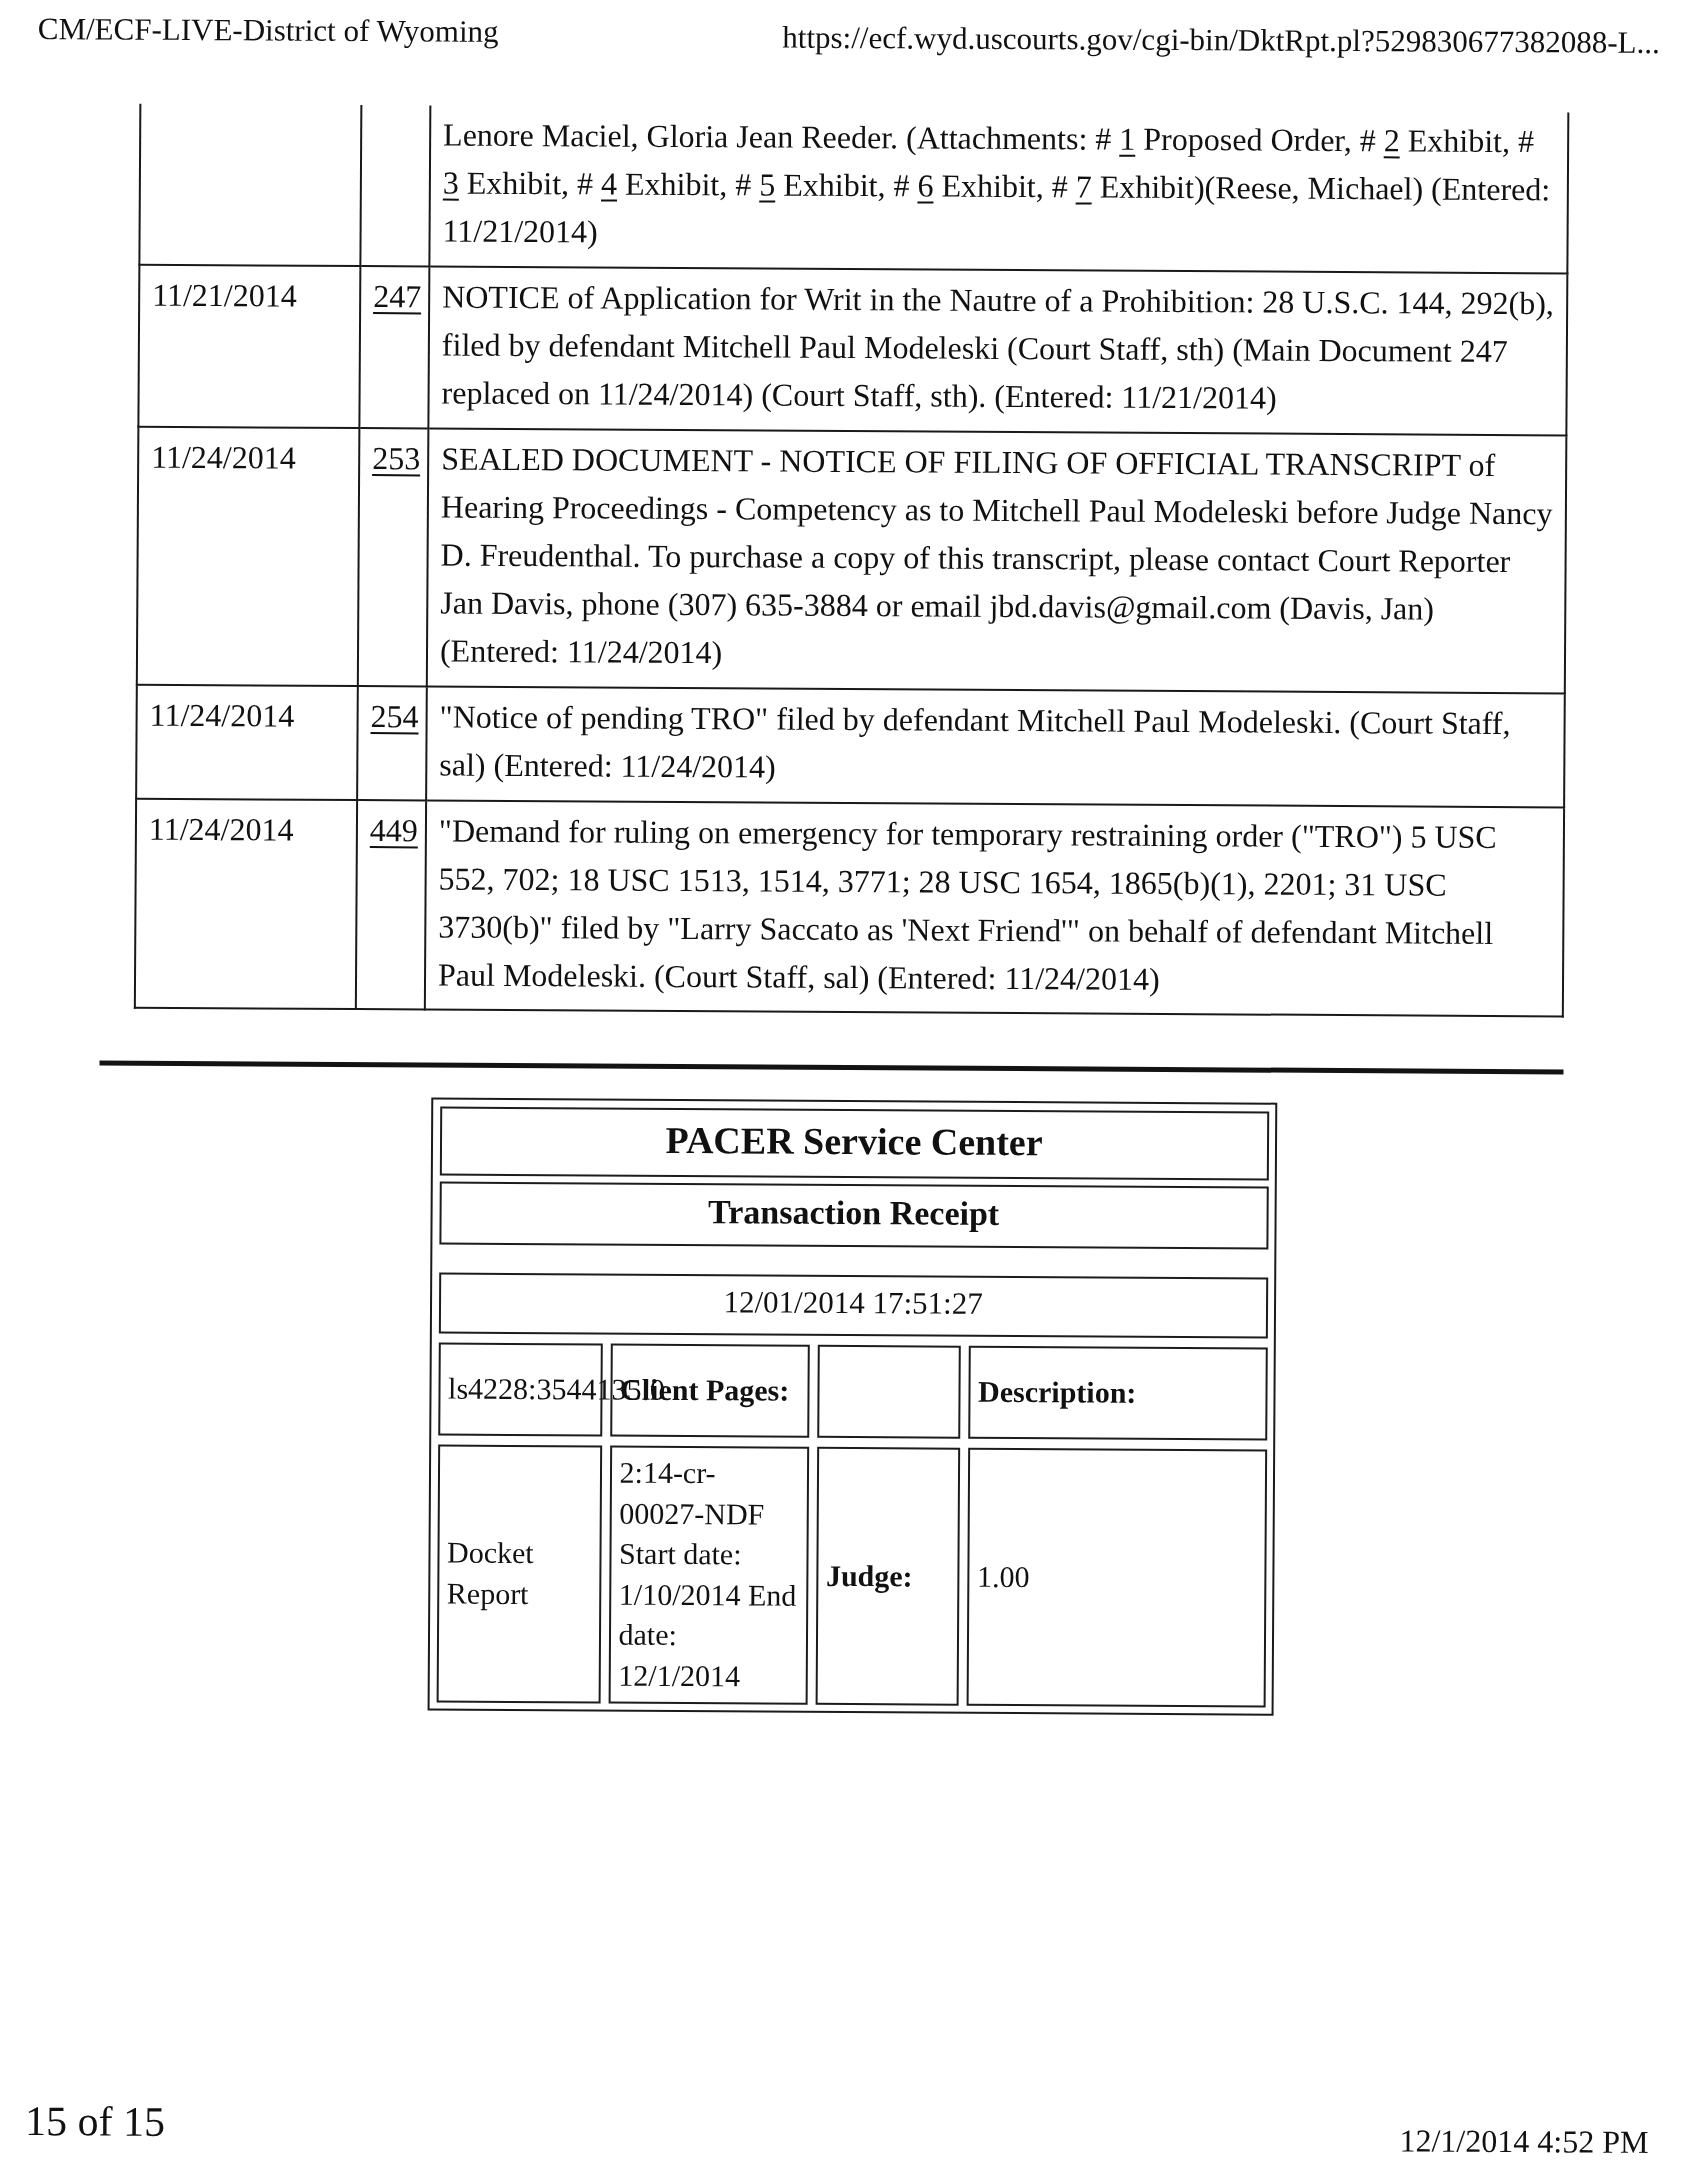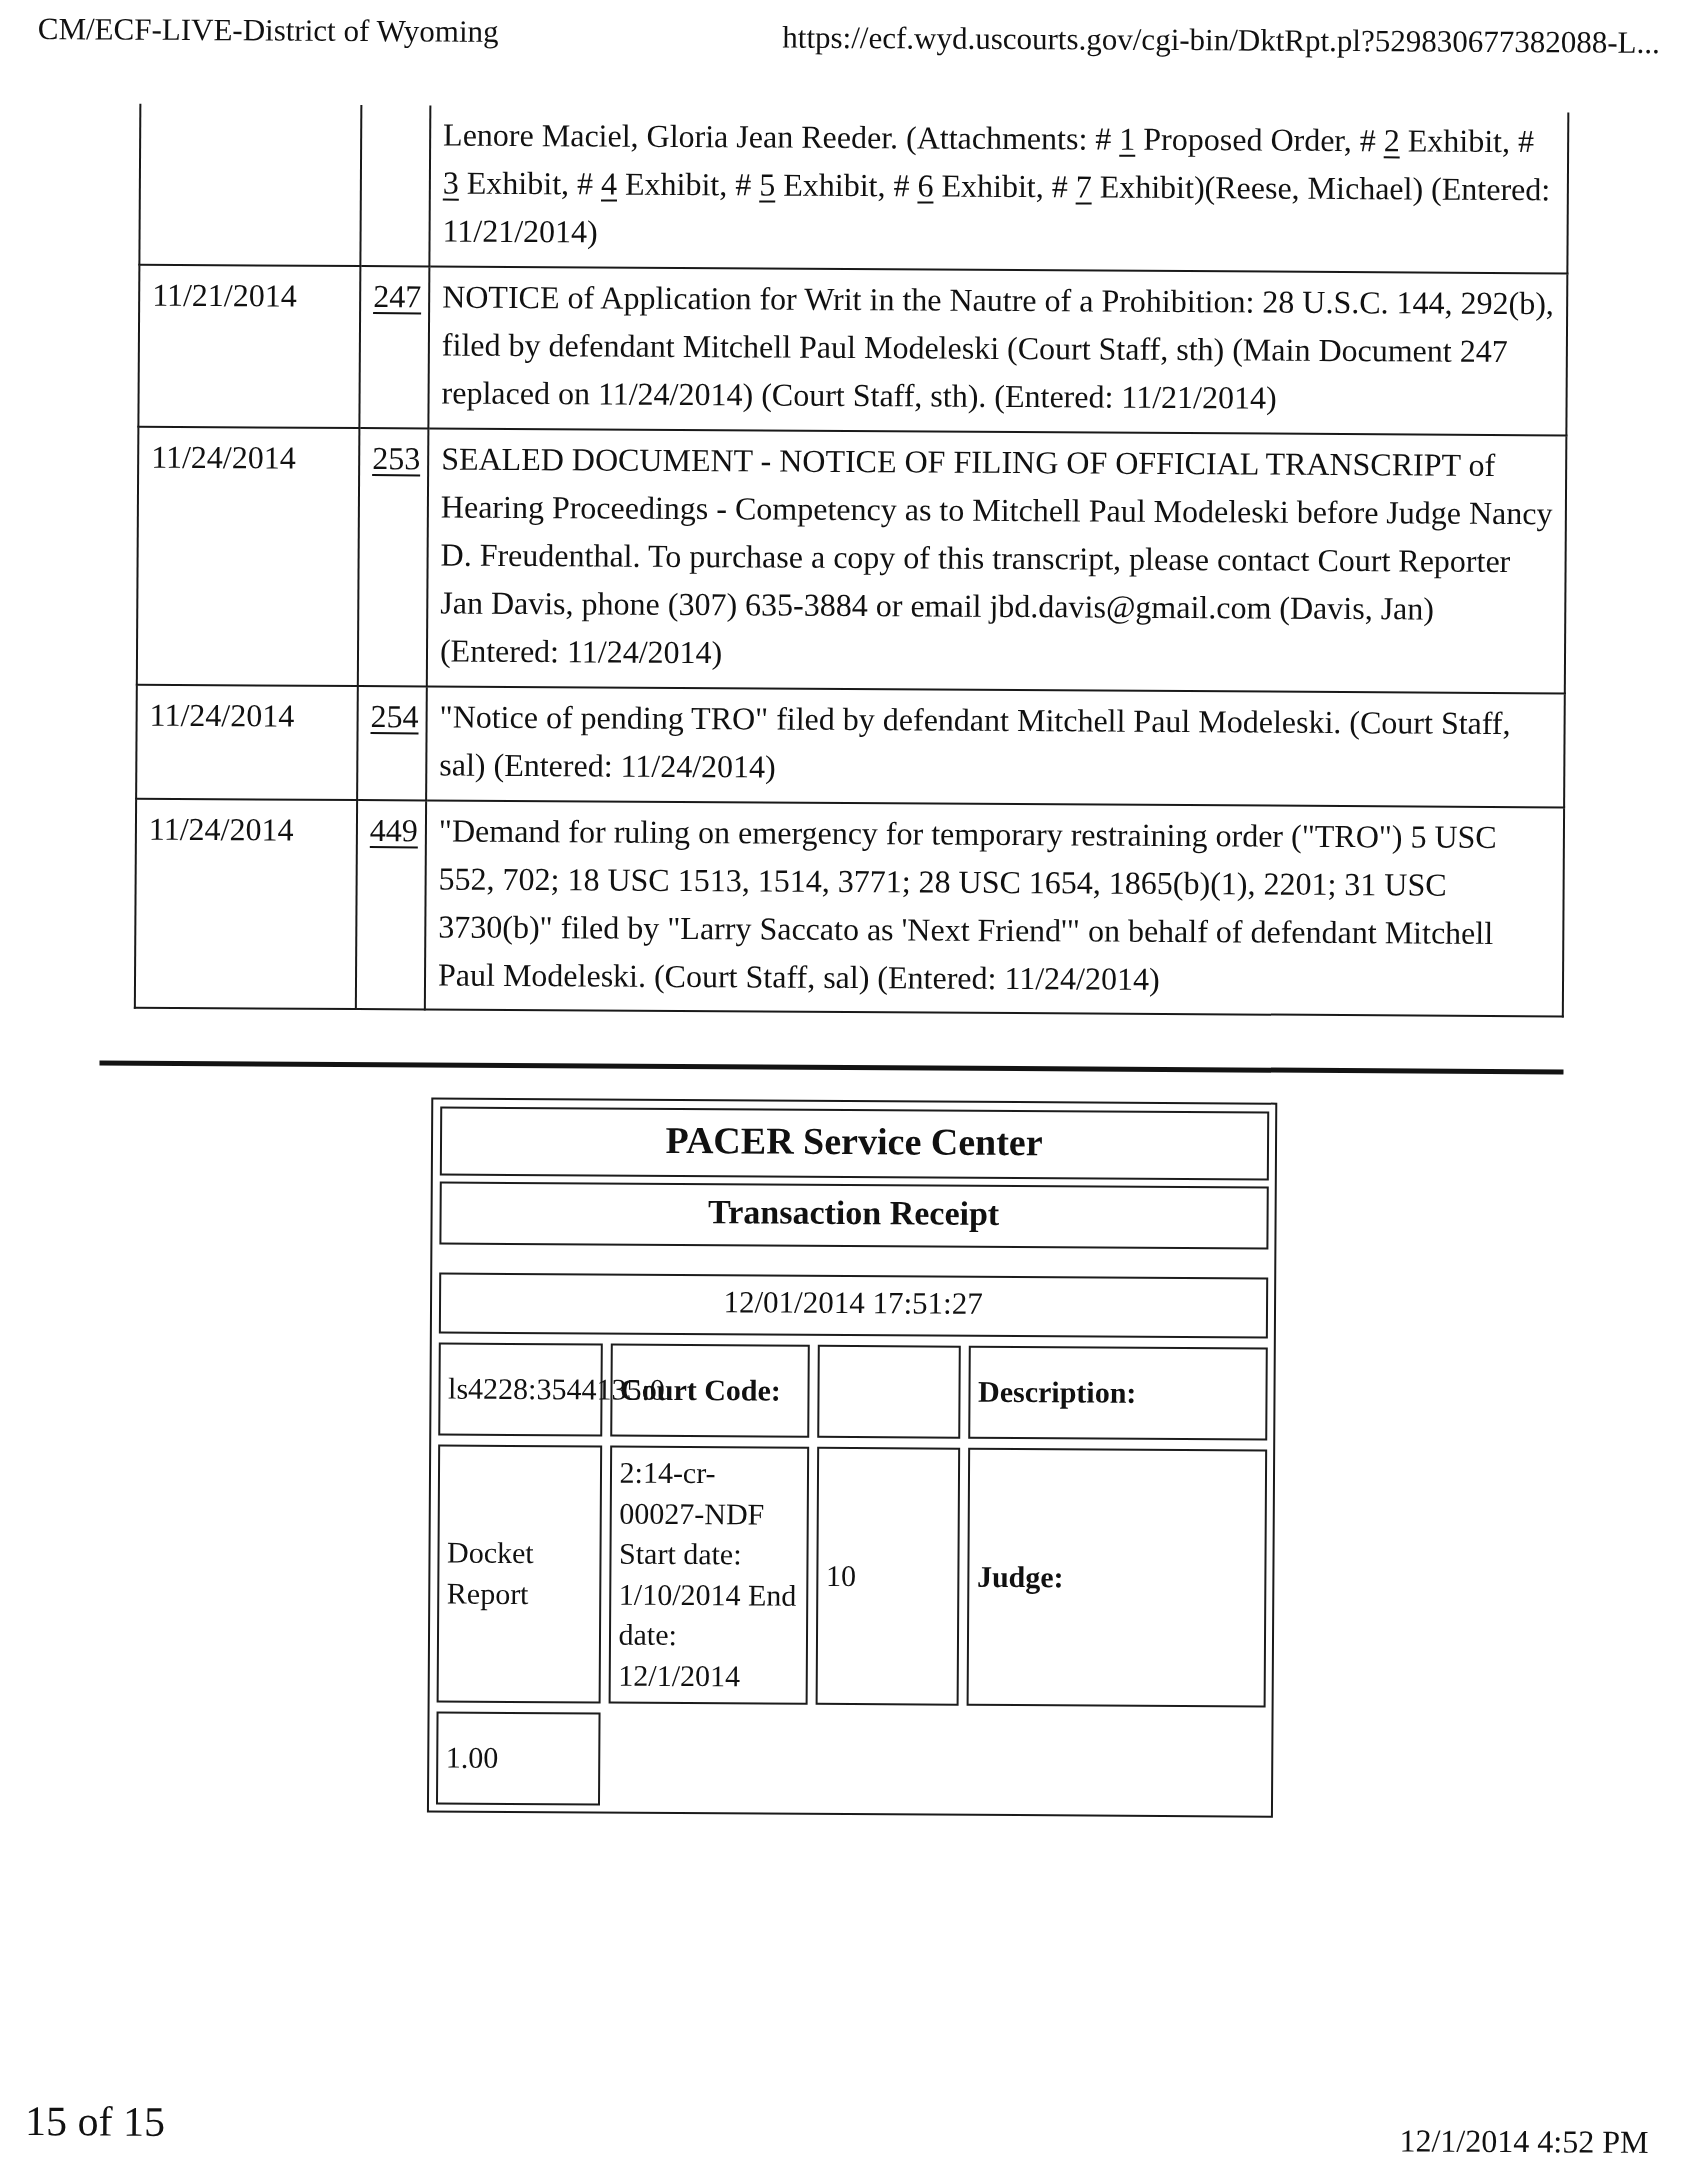--- a/index.html
+++ b/index.html
@@ -135,26 +135,25 @@
     </table>
 
     <div class="rule"></div>
 
     <div class="receipt">
       <div class="r-box r-title">PACER Service Center</div>
       <div class="r-box r-sub">Transaction Receipt</div>
       <div class="r-box r-date">12/01/2014 17:51:27</div>
       <div class="r-grid">
           <div class="r-cell">ls4228:3544135:0</div>
-          <div class="r-cell r-lbl">Court Code:</div>
+          <div class="r-cell r-lbl">Client Pages:</div>
           <div class="r-cell"></div>
           <div class="r-cell r-lbl">Description:</div>
           <div class="r-cell">Docket Report</div>
           <div class="r-cell">2:14-cr-00027-NDF Start date: 1/10/2014 End date: 12/1/2014</div>
-          <div class="r-cell">10</div>
           <div class="r-cell r-lbl">Judge:</div>
           <div class="r-cell">1.00</div>
         </div>
     </div>
   </div>
 
   <div class="ftr-left">15 of 15</div>
   <div class="ftr-right">12/1/2014 4:52 PM</div>
 
 </div>

